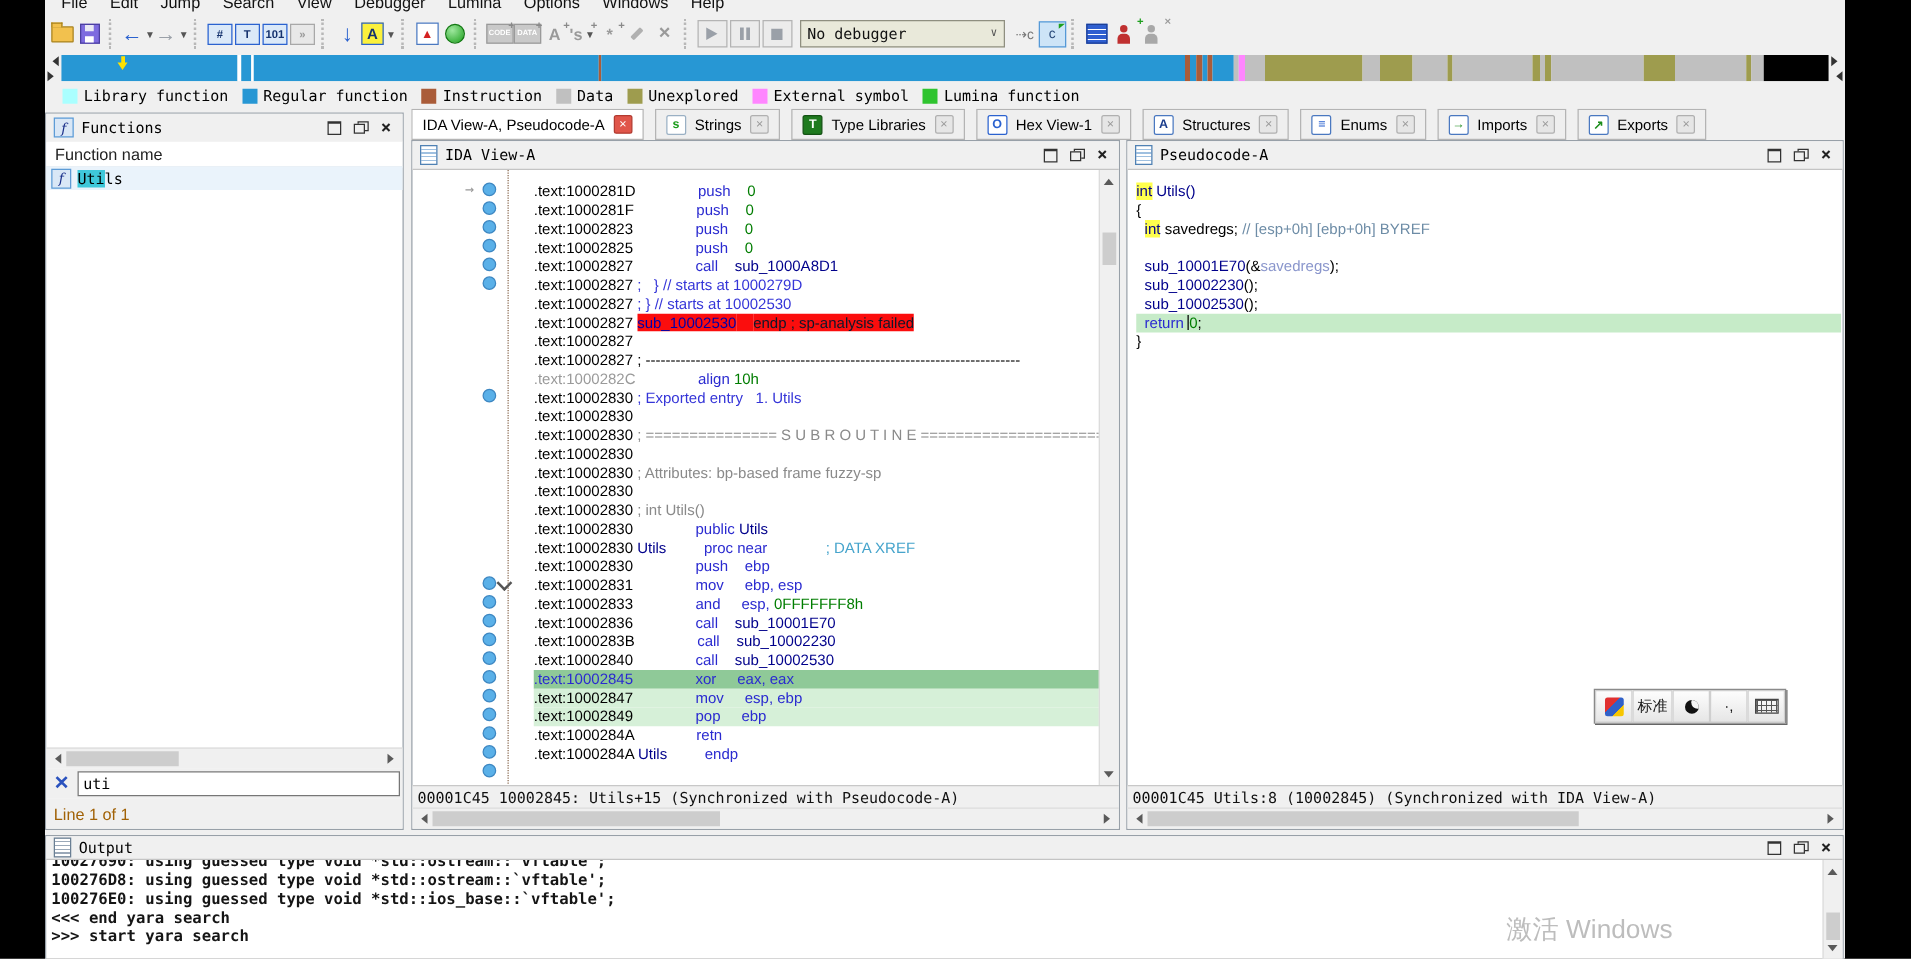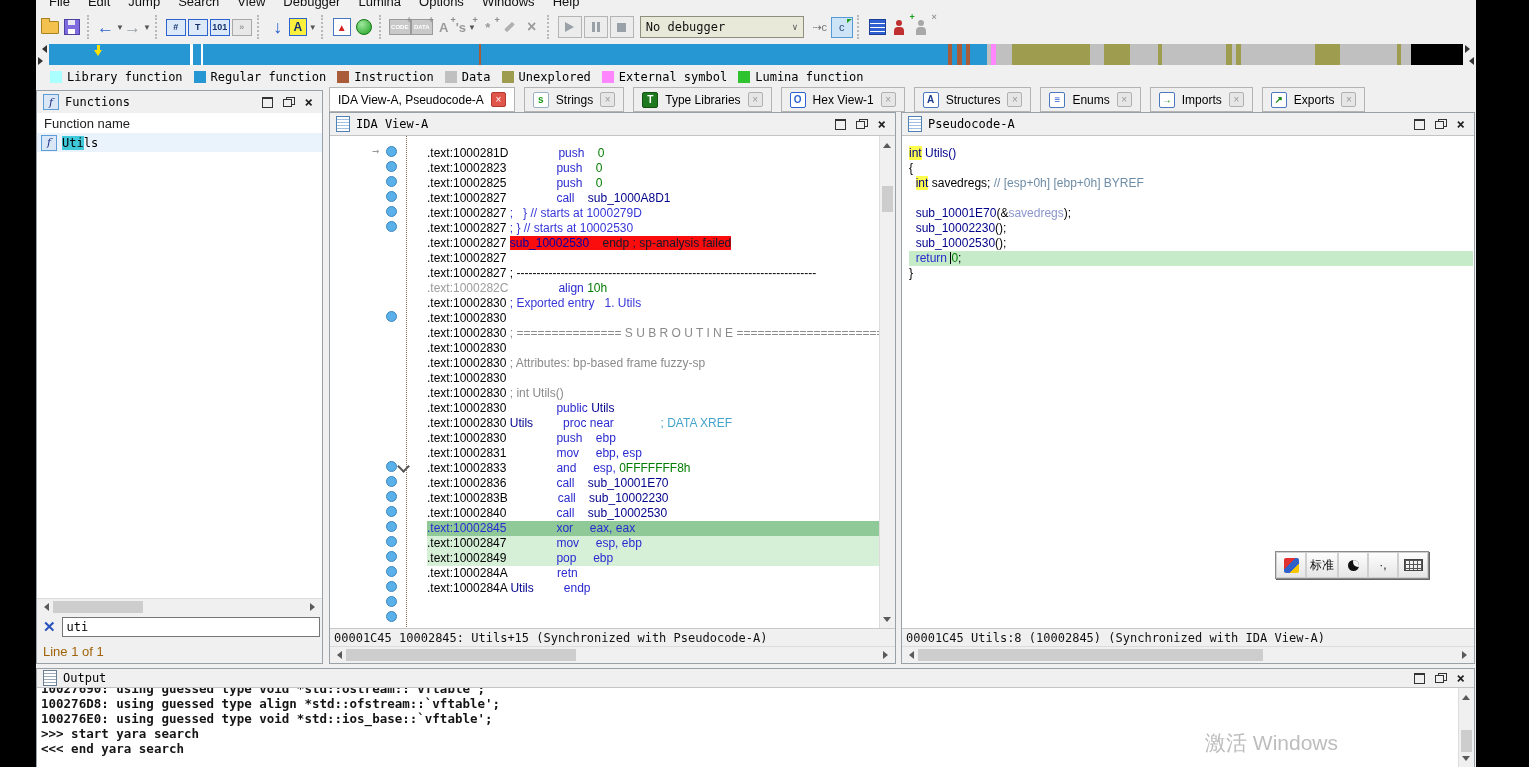--- a/index.html
+++ b/index.html
@@ -423,20 +423,21 @@
             <span class="wb-max"></span>
           </span>
         <span class="wb wb-float"></span>
         <span class="wb wb-close">×</span>
       </span>
     </div>
     <div class="ida-div"></div>
     <div id="ida-margin"></div>
     <div class="codewrap" id="ida-code" style="left:76px;top:24px;right:15px;bottom:34px;padding:9px 0 0 21px">
         <div class="cl"><span>.text:1000281D</span><span>               </span><span class="k">push</span><span>    </span><span class="g">0</span></div>
+        <div class="cl"><span>.text:1000281F</span><span>               </span><span class="k">push</span><span>    </span><span class="g">0</span></div>
         <div class="cl"><span>.text:10002823</span><span>               </span><span class="k">push</span><span>    </span><span class="g">0</span></div>
         <div class="cl"><span>.text:10002825</span><span>               </span><span class="k">push</span><span>    </span><span class="g">0</span></div>
         <div class="cl"><span>.text:10002827</span><span>               </span><span class="k">call</span><span>    </span><span class="n">sub_1000A8D1</span></div>
         <div class="cl"><span>.text:10002827</span><span> </span><span class="c">;   } // starts at 1000279D</span></div>
         <div class="cl"><span>.text:10002827</span><span> </span><span class="c">; } // starts at 10002530</span></div>
         <div class="cl"><span>.text:10002827</span><span> </span><span class="nr">sub_10002530</span><span class="r">    </span><span class="r">endp ; sp-analysis failed</span></div>
         <div class="cl"><span>.text:10002827</span></div>
         <div class="cl"><span>.text:10002827</span><span> </span><span>; ---------------------------------------------------------------------------</span></div>
         <div class="cl"><span class="ag">.text:1000282C</span><span>               </span><span class="k">align</span><span> </span><span class="g">10h</span></div>
         <div class="cl"><span>.text:10002830</span><span> </span><span class="c">; Exported entry   1. Utils</span></div>
@@ -551,24 +552,24 @@
         <span class="wb">
             <span class="wb-max"></span>
           </span>
         <span class="wb wb-float"></span>
         <span class="wb wb-close">×</span>
       </span>
     </div>
     <div class="outlines">
         <div class="outinner" id="out-lines">
           <div class="ol">10027690: using guessed type void *std::ostream::`vftable';</div>
-          <div class="ol">100276D8: using guessed type align *std::ofstream::`vftable';</div>
+          <div class="ol">100276D8: using guessed type void *std::ostream::`vftable';</div>
           <div class="ol">100276E0: using guessed type void *std::ios_base::`vftable';</div>
+          <div class="ol">&lt;&lt;&lt; end yara search</div>
           <div class="ol">&gt;&gt;&gt; start yara search</div>
-          <div class="ol">&lt;&lt;&lt; end yara search</div>
         </div>
       </div>
     <div class="sb-v" style="right:0;top:19px;bottom:0;border-left:1px solid #dcdcdc">
       <span class="sa sa-u"></span>
       <span class="sa sa-d"></span>
       <span class="sb-thumb" style="left:2px;width:11px;bottom:16px;height:22px"></span>
     </div>
     <div class="wm" style="left:1168px;top:60px">激活 Windows</div>
   </div>
 

